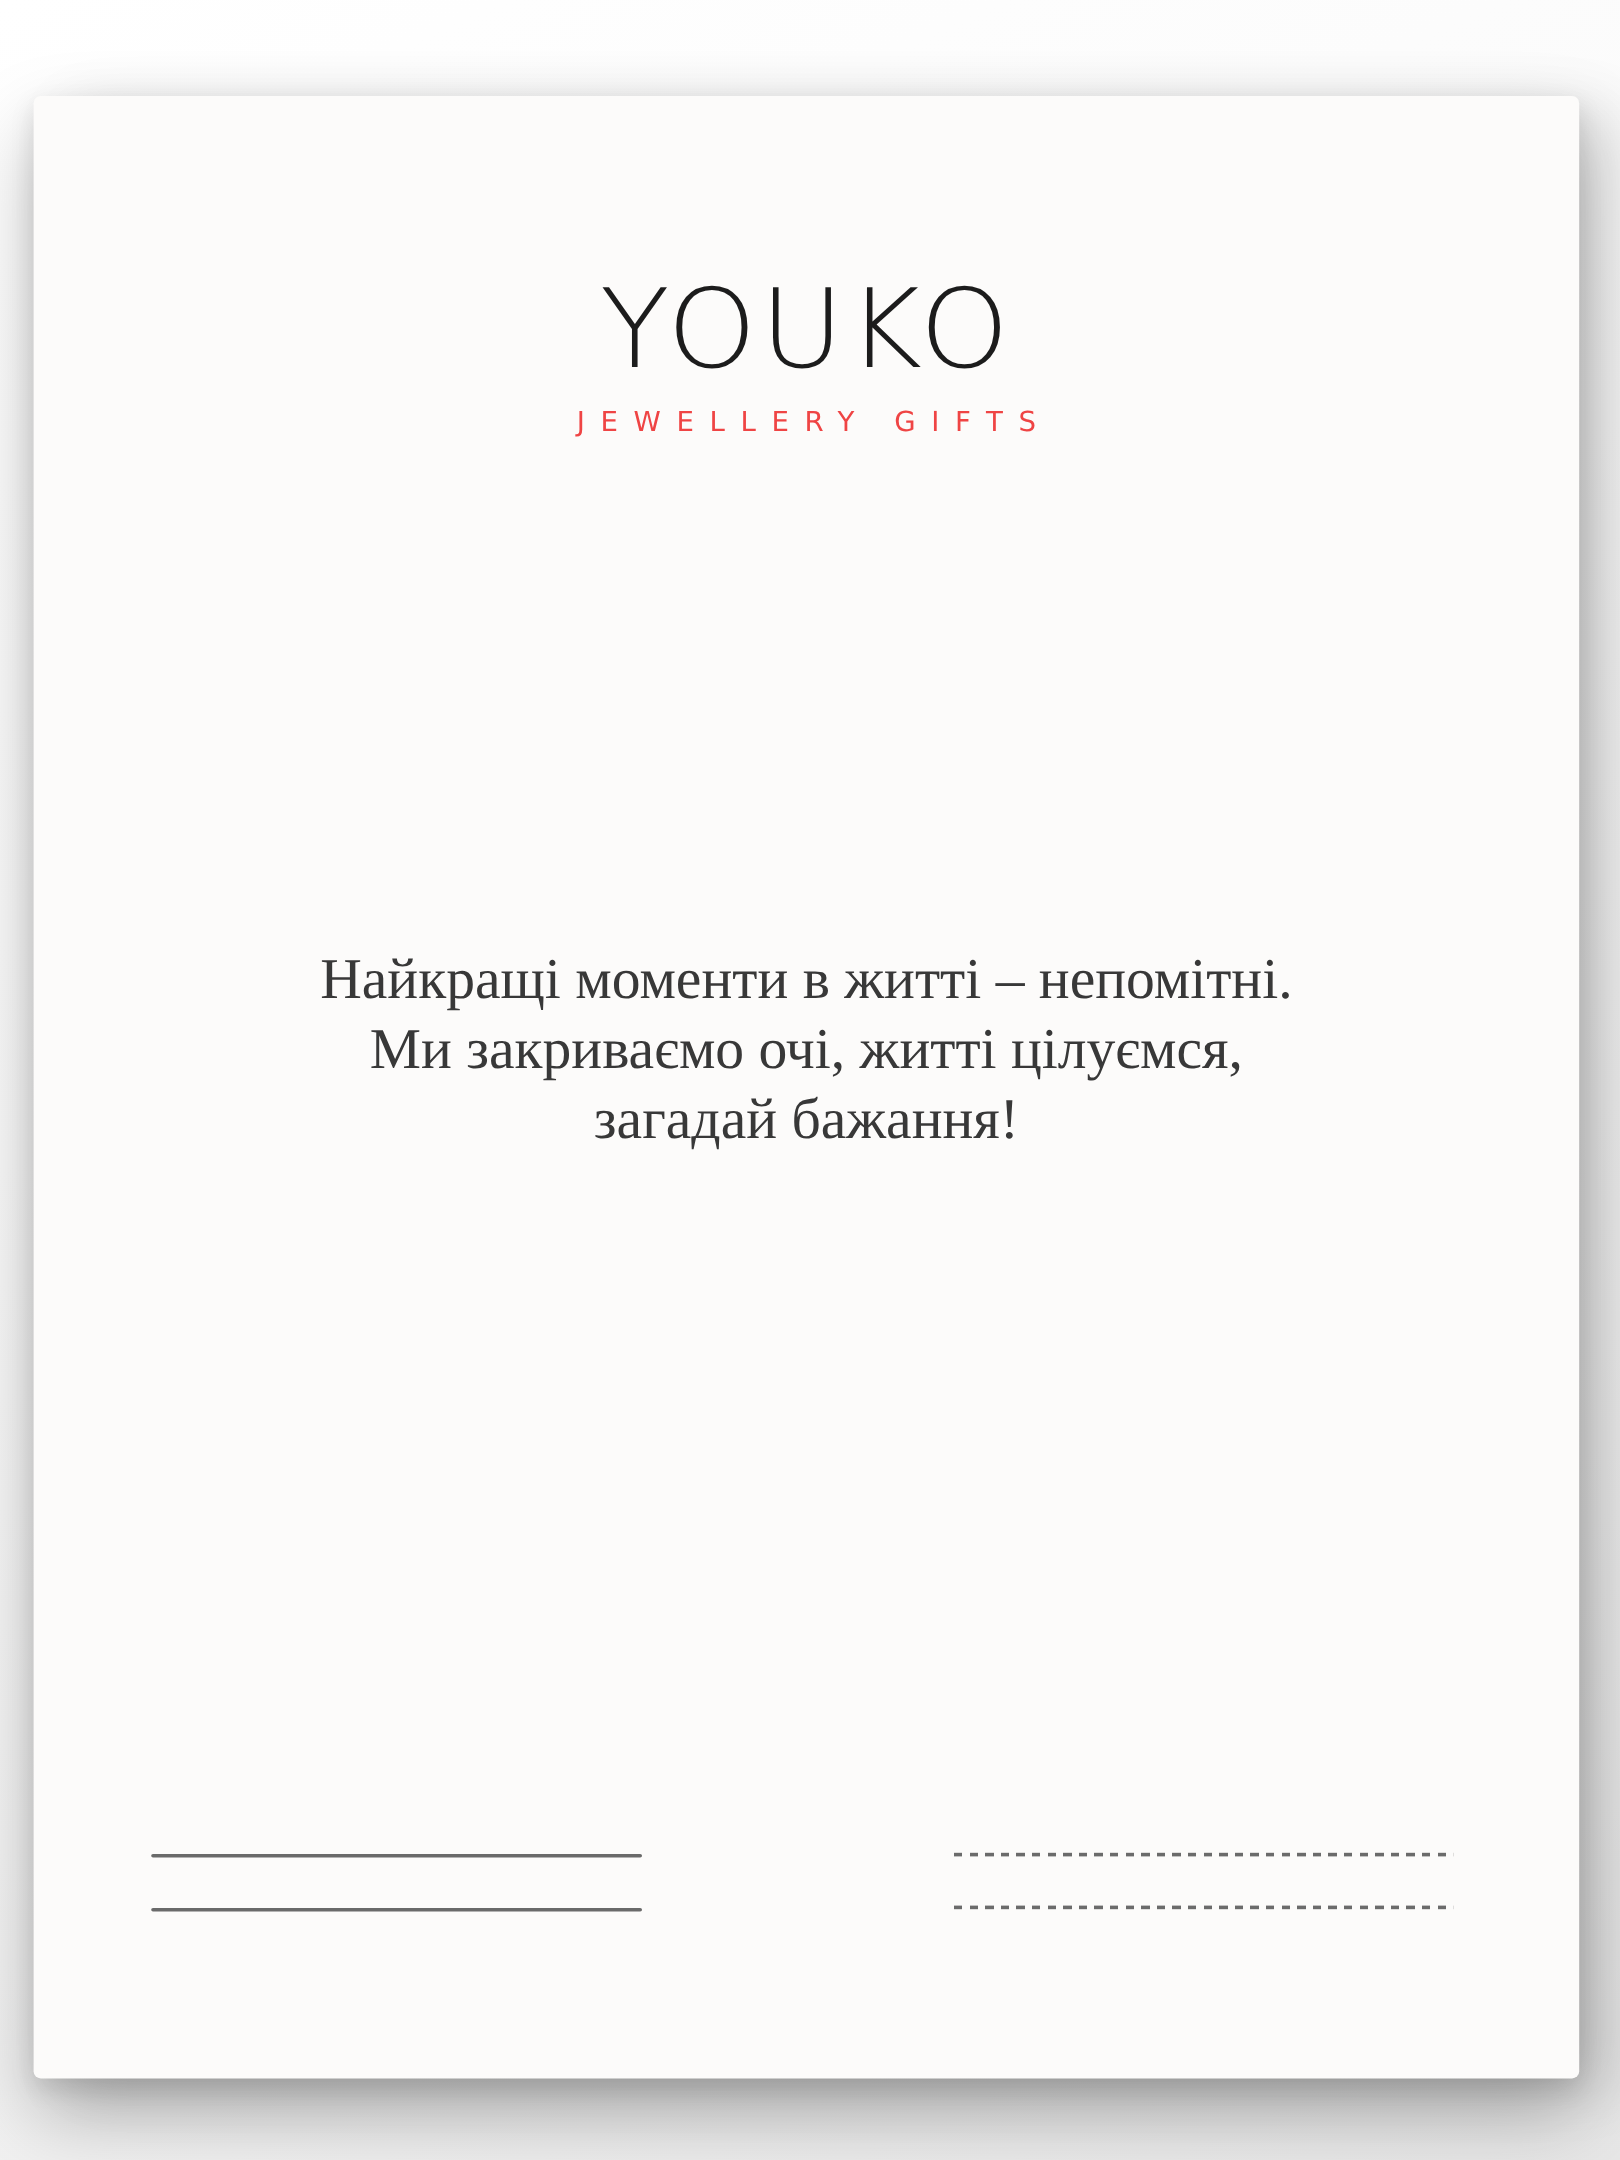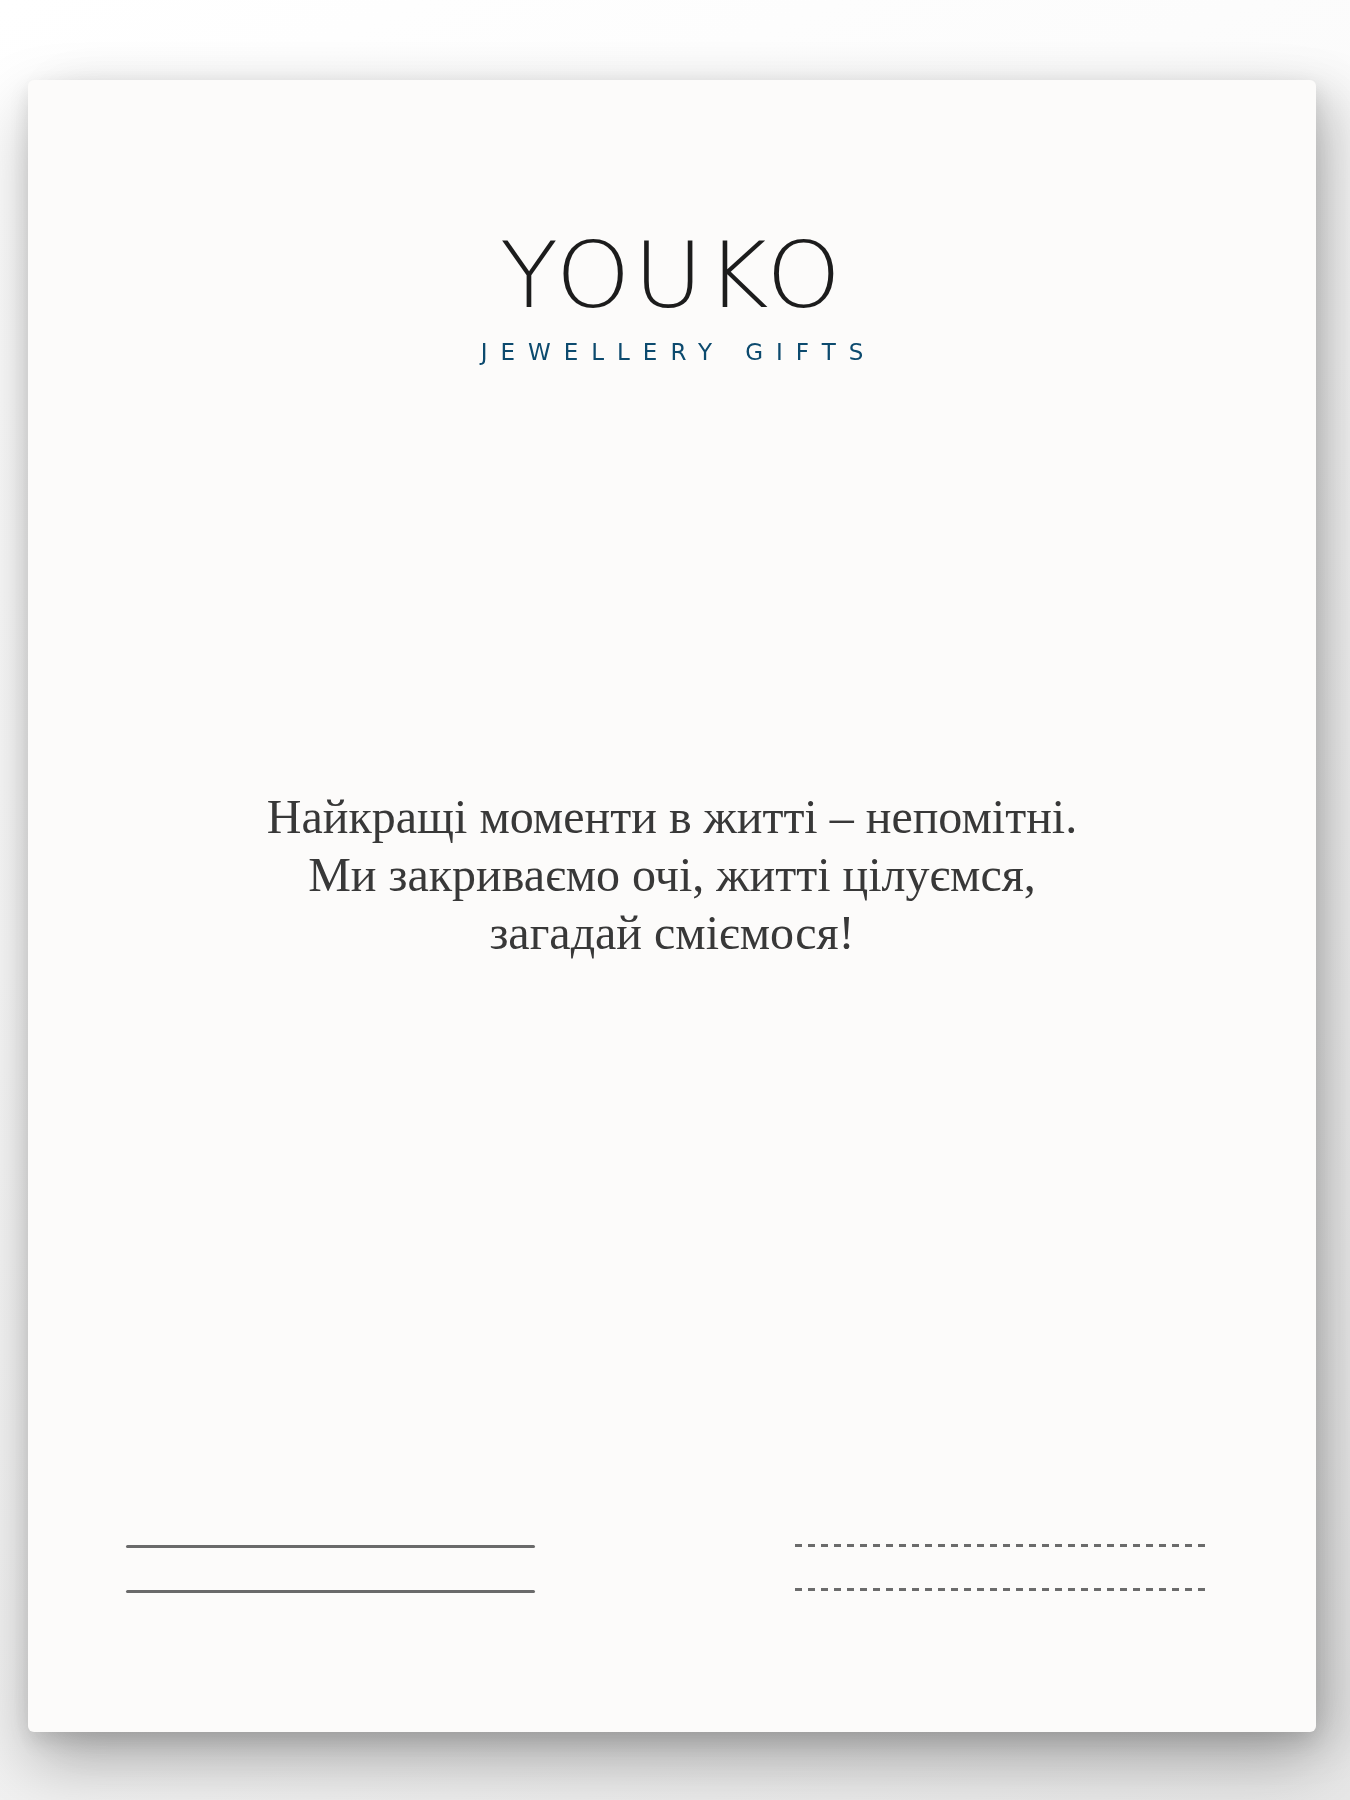--- a/index.html
+++ b/index.html
@@ -39,21 +39,21 @@
     color: #1c1c1c;
     transform: scaleY(0.96);
   }
   .brand-tagline {
     margin-top: 16px;
     font-family: "DejaVu Sans", "Liberation Sans", sans-serif;
     font-weight: 400;
     font-size: 23px;
     letter-spacing: 13px;
     text-indent: 13px; 
-    color: #0c4a6e;
+    color: #ef4444;
   }
   .message {
     position: absolute;
     top: 708px;
     left: 0;
     width: 100%;
     text-align: center;
     font-family: "Liberation Serif", "DejaVu Serif", serif;
     font-size: 48px;
     line-height: 58px;
@@ -84,21 +84,21 @@
 <div class="card">
 
   <div class="brand">
     <div class="brand-logo">YOUKO</div>
     <div class="brand-tagline">JEWELLERY GIFTS</div>
   </div>
 
   <div class="message">
     <span class="line">Найкращі моменти в житті – непомітні.</span>
     <span class="line">Ми закриваємо очі, житті цілуємся,</span>
-    <span class="line">загадай сміємося!</span>
+    <span class="line">загадай бажання!</span>
   </div>
 
   <div class="sig-line-solid sig-solid-1"></div>
   <div class="sig-line-solid sig-solid-2"></div>
   <div class="sig-line-dashed sig-dashed-1"></div>
   <div class="sig-line-dashed sig-dashed-2"></div>
 
 </div>
 
 </body></html>

